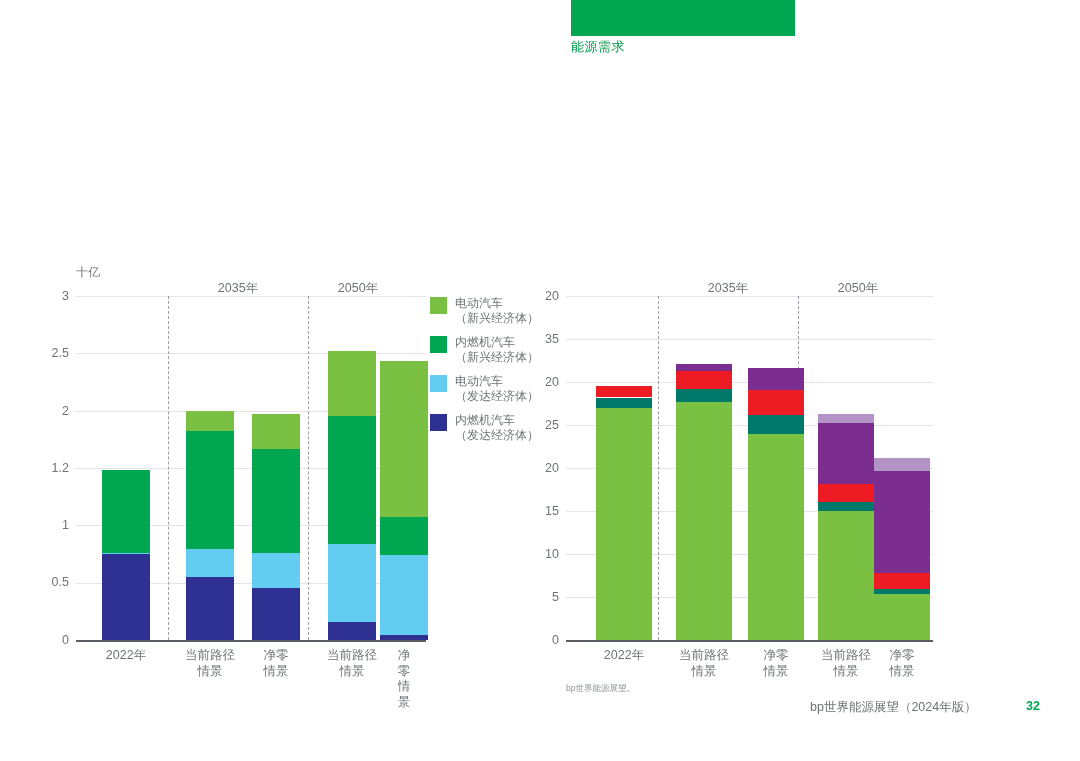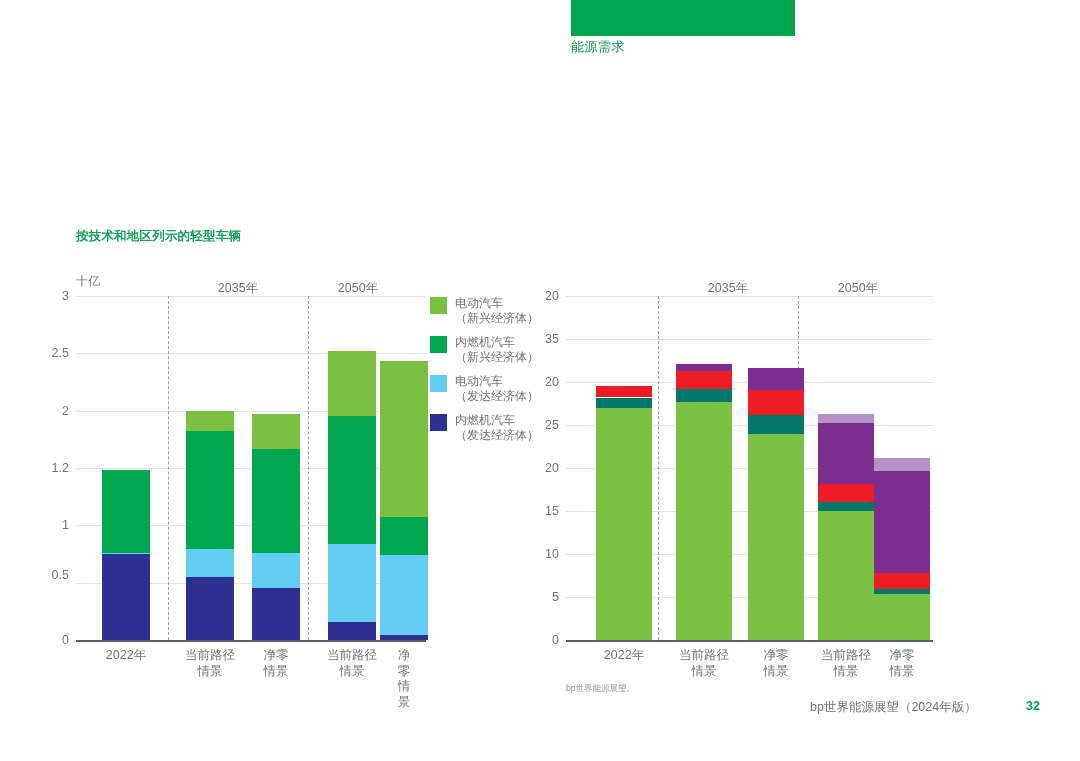--- a/index.html
+++ b/index.html
@@ -30,21 +30,21 @@
   
   .panel { position: absolute; top: 228px; }
   .panel-left  { left: 76px;  width: 480px; }
   .panel-right { left: 566px; width: 500px; }
 
   .panel-title {
     font-size: 12.5px; font-weight: bold; color: #16a05c;
     letter-spacing: .2px; white-space: nowrap;
   }
   .panel-unit {
-    margin-top: 28px;
+    margin-top: 36px;
     font-size: 12px; color: #6f7377; letter-spacing: .2px;
   }
 
   
   .plot { position: absolute; }
   .plot-left  { left: 76px;  top: 296px; width: 350px; height: 344px; }
   .plot-right { left: 566px; top: 296px; width: 367px; height: 344px; }
 
   .axis-area { position: absolute; inset: 0; }
 
@@ -114,29 +114,28 @@
 </style>
 </head>
 <body>
 
 <div class="page">
 
   <div class="topbar"></div>
   <div class="kicker">能源需求</div>
 
   <div class="panel panel-left">
-    <div class="panel-title">按技术和地区列示的轻型车辆</div>
     <div class="panel-unit">十亿</div>
   </div>
   <div class="plot plot-left" id="plot-left">
       <div class="axis-area">
         <div class="gridline zero" style="top: 344px;"></div>
         <div class="ytick" style="top: 344px;">0</div>
         <div class="gridline" style="top: 286.667px;"></div>
-        <div class="ytick" style="top: 279px;">0.5</div>
+        <div class="ytick" style="top: 286px;">0.5</div>
         <div class="gridline" style="top: 229.333px;"></div>
         <div class="ytick" style="top: 229.333px;">1</div>
         <div class="gridline" style="top: 172px;"></div>
         <div class="ytick" style="top: 172px;">1.2</div>
         <div class="gridline" style="top: 114.667px;"></div>
         <div class="ytick" style="top: 114.667px;">2</div>
         <div class="gridline" style="top: 57.3333px;"></div>
         <div class="ytick" style="top: 57.3333px;">2.5</div>
         <div class="gridline" style="top: 0px;"></div>
         <div class="ytick" style="top: 0px;">3</div>

